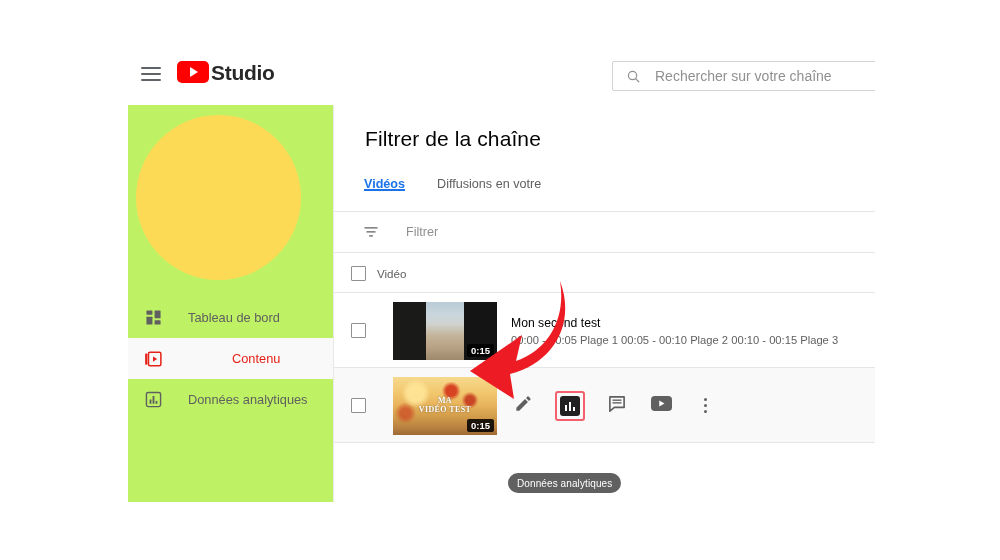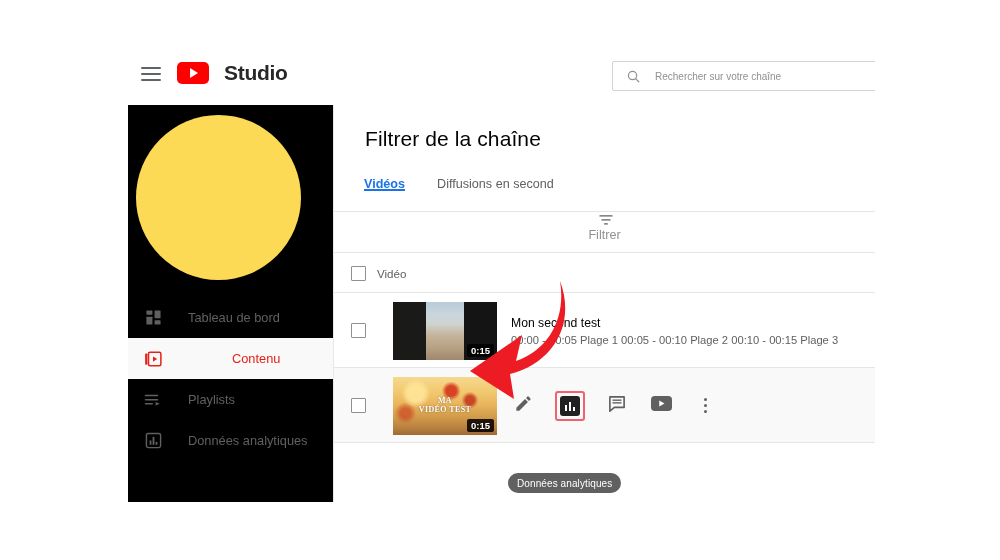--- a/index.html
+++ b/index.html
@@ -41,22 +41,21 @@
     display: block;
     height: 1.6px;
     background: #5f6368;
     margin-bottom: 4.4px;
     border-radius: 1px;
   }
   .brand {
     position: absolute;
     left: 49px; top: 14px;
     display: flex;
-    align-items: center;
-    gap: 15px;
+    gap: 2px;
     cursor: pointer;
   }
   .yt-logo {
     width: 32px; height: 22px;
     background: #ff0000;
     border-radius: 5px;
     position: relative;
   }
   .yt-logo::after {
     content: "";
@@ -85,31 +84,31 @@
     align-items: center;
     box-sizing: border-box;
   }
   .search-icon {
     margin-left: 13px;
     margin-right: 14px;
     flex: 0 0 auto;
     display: flex;
   }
   .search-placeholder {
-    font-size: 10px;
+    font-size: 14px;
     color: #909090;
   }
 
   
   .sidebar {
     position: absolute;
     left: 0; top: 58px;
     width: 205px;
     height: 397px;
-    background: #000000;
+    background: #bef264;
     border-right: 1px solid #e8e8e8;
   }
   .avatar {
     position: absolute;
     left: 8px; top: 10px;
     width: 165px; height: 165px;
     border-radius: 50%;
     background: #FDDA56;
   }
   .nav {
@@ -191,21 +190,20 @@
     background: #e5e5e5;
   }
 
   .filter-row {
     position: absolute;
     left: 0; top: 107px;
     width: 541px;
     height: 40px;
     display: flex;
     align-items: center;
-    flex-direction: column;
   }
   .filter-icon {
     margin-left: 29px;
     margin-right: 27px;
     display: flex;
     cursor: pointer;
   }
   .filter-text {
     font-size: 12.6px;
     color: #909090;
@@ -441,31 +439,20 @@
         <span class="nav-ico">
           <svg width="18" height="18" viewBox="0 0 24 24">
             <rect x="1.5" y="4.5" width="3" height="15" rx="1" fill="#e62117"></rect>
             <rect x="6" y="3" width="16.5" height="18" rx="2" fill="none" stroke="#e62117" stroke-width="2"></rect>
             <path d="M12 8.5 L17.5 12 L12 15.5 Z" fill="#e62117"></path>
           </svg>
         </span>
         <span class="nav-label">Contenu</span>
       </div>
 
-      <div class="nav-item">
-        <span class="nav-ico">
-          <svg width="18" height="18" viewBox="0 0 24 24" fill="#606060">
-            <rect x="1" y="5" width="18" height="2.1" rx="1"></rect>
-            <rect x="1" y="10.5" width="18" height="2.1" rx="1"></rect>
-            <rect x="1" y="16" width="11" height="2.1" rx="1"></rect>
-            <path d="M15.5 14.8 L21 17.1 L15.5 19.4 Z"></path>
-          </svg>
-        </span>
-        <span class="nav-label">Playlists</span>
-      </div>
 
       <div class="nav-item">
         <span class="nav-ico">
           <svg width="17" height="17" viewBox="0 0 24 24">
             <rect x="2" y="2" width="20" height="20" rx="2.5" fill="none" stroke="#606060" stroke-width="2"></rect>
             <rect x="6.5" y="12" width="2.6" height="6" fill="#606060"></rect>
             <rect x="10.7" y="7" width="2.6" height="11" fill="#606060"></rect>
             <rect x="14.9" y="14" width="2.6" height="4" fill="#606060"></rect>
           </svg>
         </span>
@@ -475,21 +462,21 @@
 
     </div>
   </div>
 
   <div class="main">
 
     <div class="page-title">Filtrer de la chaîne</div>
 
     <div class="tabs">
       <div class="tab active">Vidéos</div>
-      <div class="tab">Diffusions en second</div>
+      <div class="tab">Diffusions en votre</div>
     </div>
     <div class="tabs-underline"></div>
 
     <div class="filter-row">
       <span class="filter-icon">
         <svg width="16" height="16" viewBox="0 0 24 24" fill="#606060">
           <rect x="2" y="5" width="20" height="1.9" rx="0.9"></rect>
           <rect x="5" y="11" width="14" height="1.9" rx="0.9"></rect>
           <rect x="9" y="17" width="6" height="1.9" rx="0.9"></rect>
         </svg>

